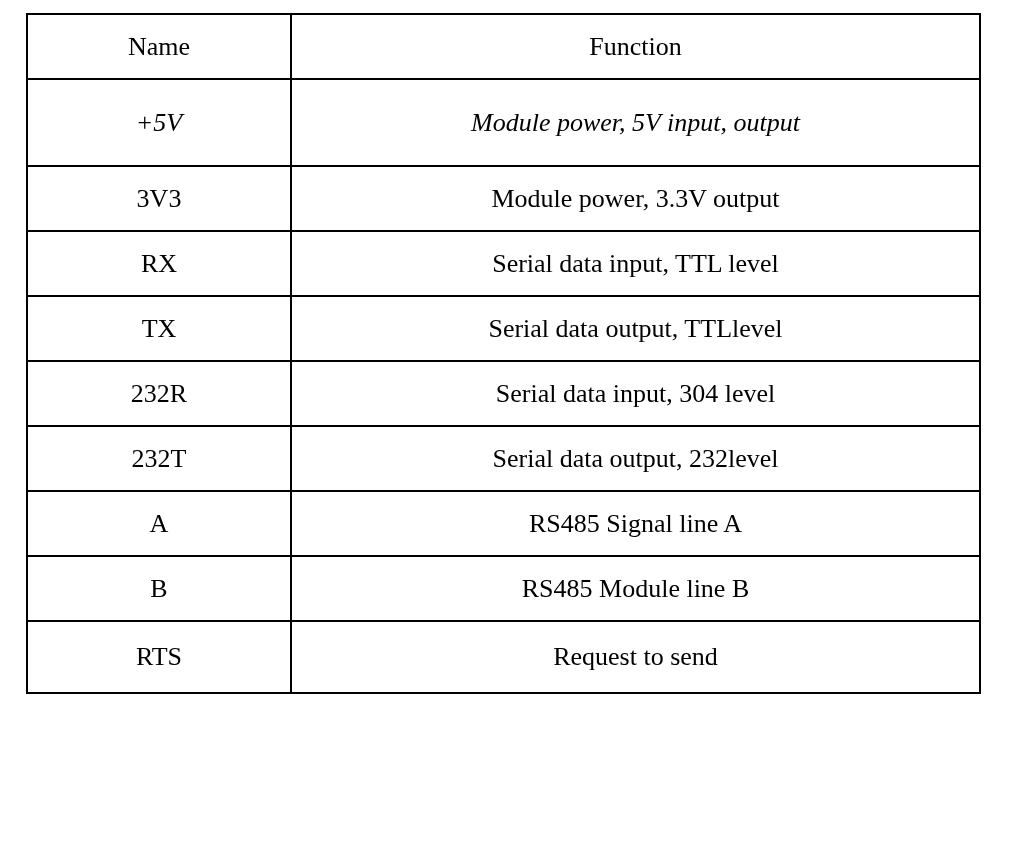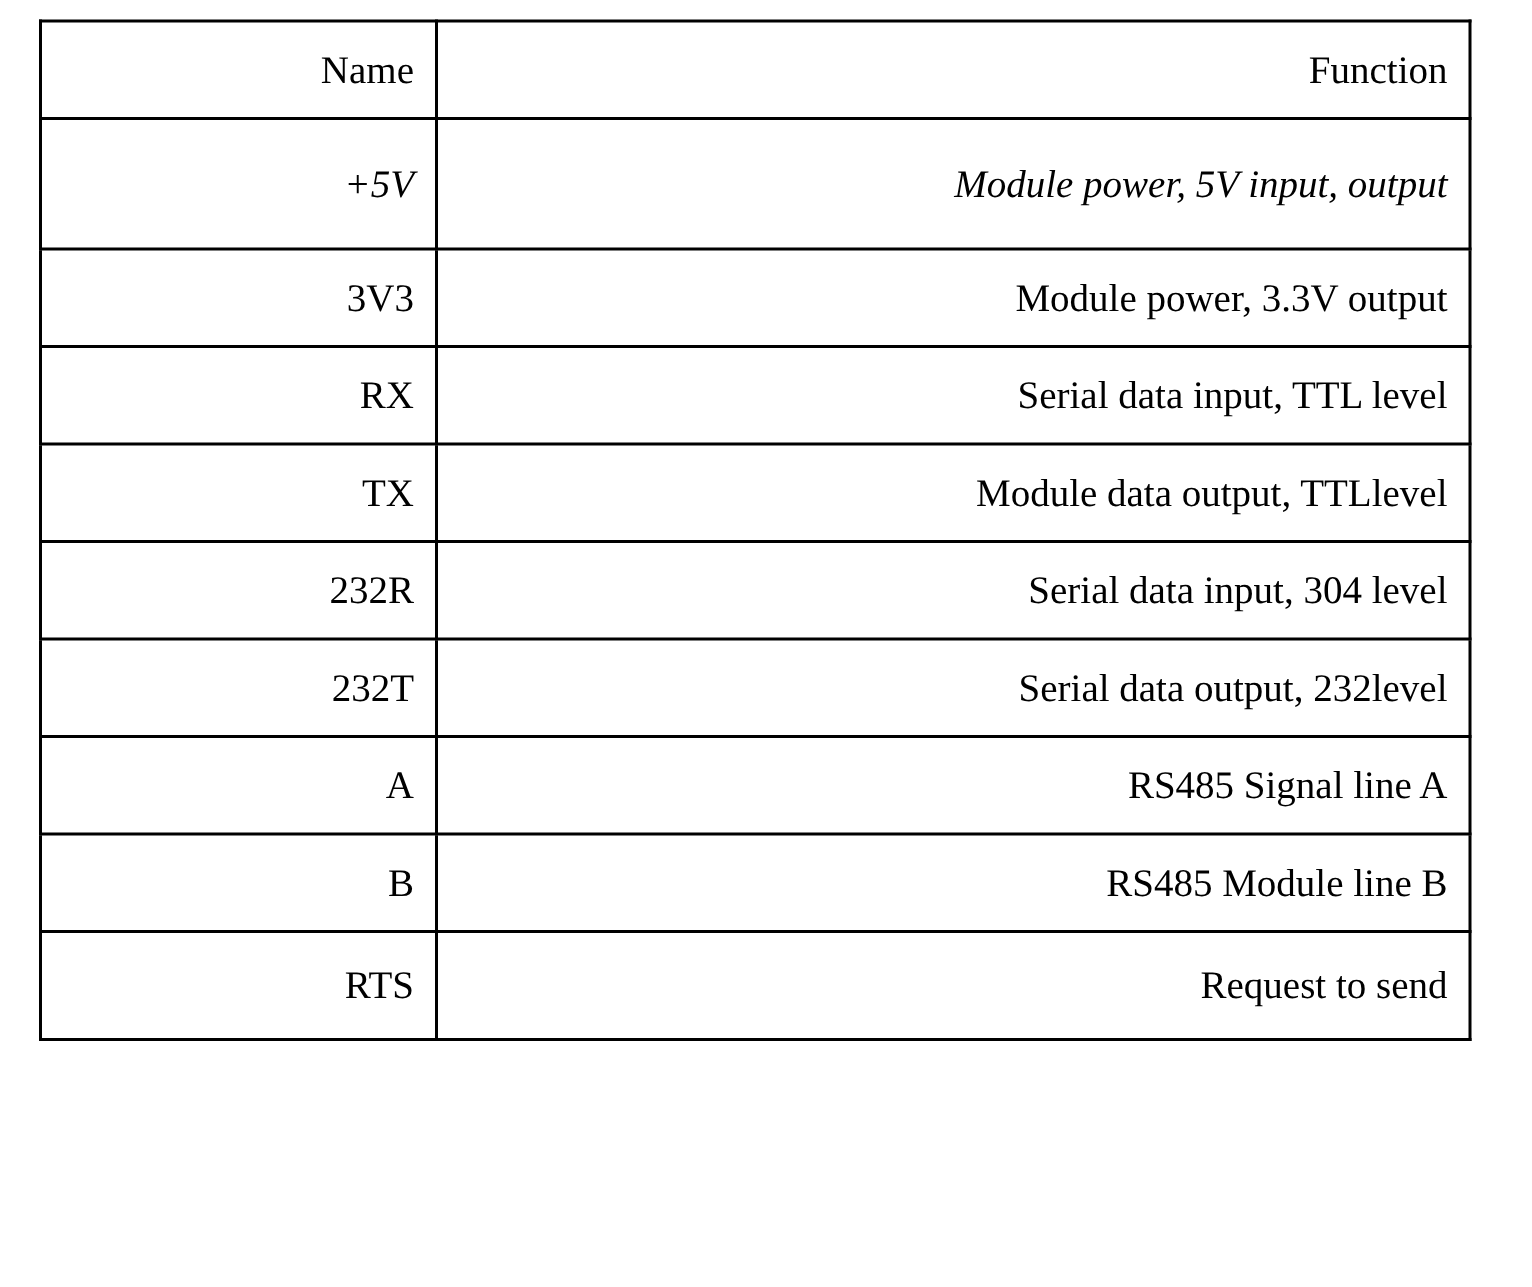--- a/index.html
+++ b/index.html
@@ -24,21 +24,21 @@
     border-collapse: collapse;
     table-layout: fixed;
     font-family: "Liberation Serif", "DejaVu Serif", serif;
     font-size: 26px;
     color: #000000;
     background: #ffffff;
   }
   table.pin-table th,
   table.pin-table td {
     border: 2px solid #000000;
-    text-align: right;
+    text-align: center;
     vertical-align: middle;
     padding: 0 14px;
     font-weight: normal;
     height: 63px;
   }
   col.col-name { width: 264px; }
   col.col-function { width: 689px; }
   tr.row-tall th, tr.row-tall td { height: 85px; font-style: italic; }
   tr.row-med th, tr.row-med td { height: 70px; }
 </style>
@@ -65,21 +65,21 @@
       <tr>
         <td>3V3</td>
         <td>Module power, 3.3V output</td>
       </tr>
       <tr>
         <td>RX</td>
         <td>Serial data input, TTL level</td>
       </tr>
       <tr>
         <td>TX</td>
-        <td>Module data output, TTLlevel</td>
+        <td>Serial data output, TTLlevel</td>
       </tr>
       <tr>
         <td>232R</td>
         <td>Serial data input, 304 level</td>
       </tr>
       <tr>
         <td>232T</td>
         <td>Serial data output, 232level</td>
       </tr>
       <tr>

